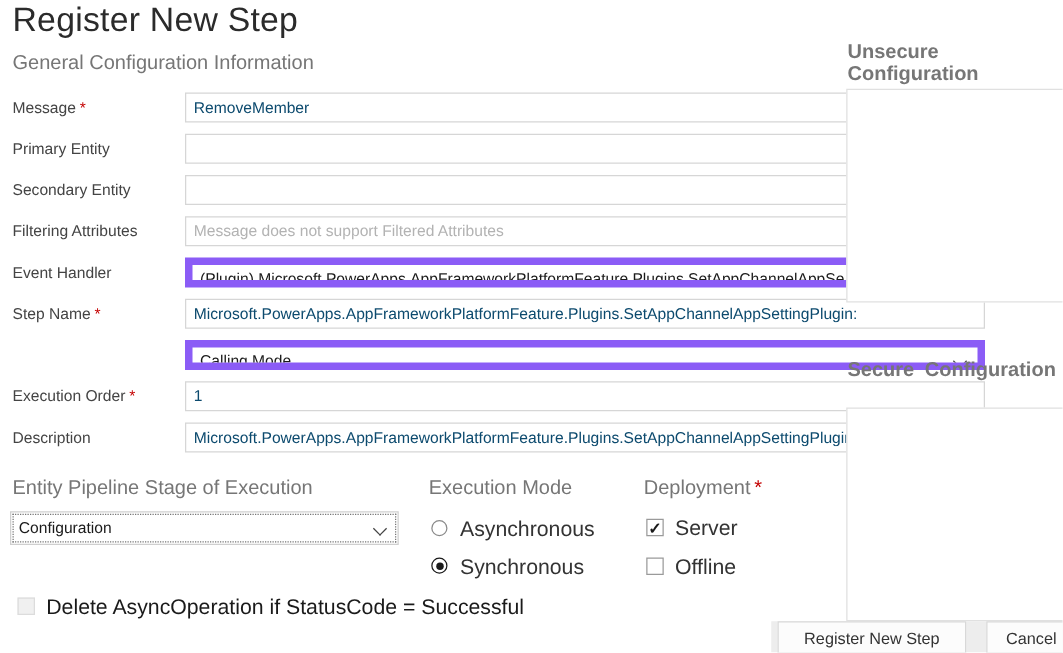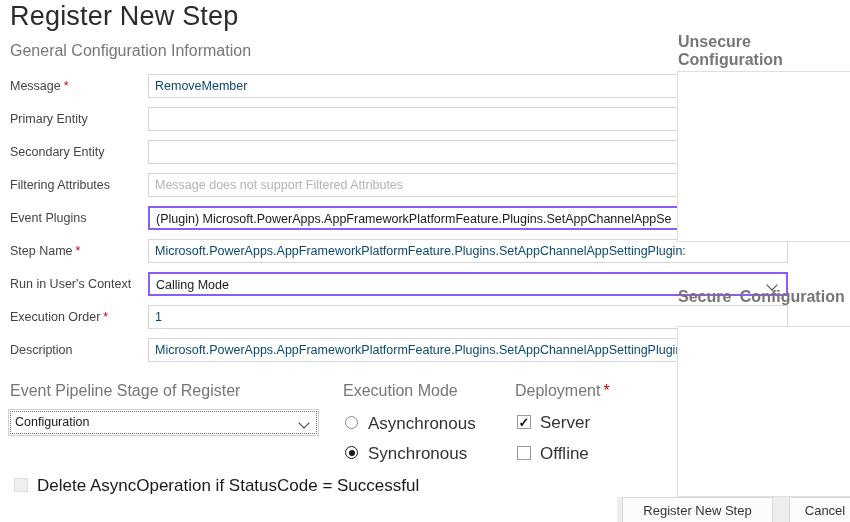--- a/index.html
+++ b/index.html
@@ -38,26 +38,26 @@
   }
   input.textbox {
     border: 1px solid #d6d6d6; background: #ffffff;
     font-family: "Liberation Sans", sans-serif;
     font-size: 12.5px; color: #0c4a6e;
     padding: 0 6px; outline: none;
     width: 100%; height: 100%; box-sizing: border-box;
   }
   input.textbox::placeholder { color: #b3b3b3; opacity: 1; }
   .selectbox {
-    border: 2px solid #8b5cf6; background: #ffffff;
+    border: 6px solid #8b5cf6; background: #ffffff;
     font-size: 12.5px; color: #1a1a1a;
     line-height: 22px; padding: 0 26px 0 6px;
     white-space: nowrap; overflow: hidden;
     width: 100%; height: 100%; box-sizing: border-box;
-    position: relative; cursor: default;
+    position: relative; cursor: default; text-decoration: underline;
   }
   .chevron {
     position: absolute; right: 10px; top: 7px;
     width: 7px; height: 7px;
     border-right: 1.4px solid #444; border-bottom: 1.4px solid #444;
     transform: rotate(45deg);
   }
   .clip { overflow: hidden; white-space: nowrap; display: block; }
 
   
@@ -134,51 +134,50 @@
   <div class="field-label"><span>Secondary Entity</span></div>
   <input class="textbox control" type="text" value="" style="">
 </div>
 
 <div class="row" style="top:173px;">
   <div class="field-label"><span>Filtering Attributes</span></div>
   <input class="textbox control" type="text" placeholder="Message does not support Filtered Attributes" style="">
 </div>
 
 <div class="row" style="top:206px;">
-  <div class="field-label"><span>Event Plugins</span></div>
+  <div class="field-label"><span>Event Handler</span></div>
   <div class="selectbox control">
     <span class="clip">(Plugin) Microsoft.PowerApps.AppFrameworkPlatformFeature.Plugins.SetAppChannelAppSe</span>
     <span class="chevron"></span>
   </div>
 </div>
 
 <div class="row" style="top:239px;">
   <div class="field-label"><span>Step Name</span><span class="req">*</span></div>
   <input class="textbox control" type="text" value="Microsoft.PowerApps.AppFrameworkPlatformFeature.Plugins.SetAppChannelAppSettingPlugin:" style="">
 </div>
 
 <div class="row" style="top:272px;">
-  <div class="field-label"><span>Run in User's Context</span></div>
   <div class="selectbox control">
     <span class="clip">Calling Mode</span>
     <span class="chevron"></span>
   </div>
 </div>
 
 <div class="row" style="top:305px;">
   <div class="field-label"><span>Execution Order</span><span class="req">*</span></div>
   <input class="textbox control" type="text" value="1" style="">
 </div>
 
 <div class="row" style="top:338px;">
   <div class="field-label"><span>Description</span></div>
   <input class="textbox control" type="text" value="Microsoft.PowerApps.AppFrameworkPlatformFeature.Plugins.SetAppChannelAppSettingPlugin:" style="">
 </div>
 
-<div class="abs section-heading" style="left:10px; top:382px;">Event Pipeline Stage of Register</div>
+<div class="abs section-heading" style="left:10px; top:382px;">Entity Pipeline Stage of Execution</div>
 <div class="pipeline-select">
   <span class="clip">Configuration</span>
   <span class="chevron"></span>
 </div>
 
 <div class="abs section-heading" style="left:343px; top:382px;">Execution Mode</div>
 <div class="opt-row" style="left:345px; top:416px; width:170px;">
   <span class="radio"></span>
   <span class="opt-label">Asynchronous</span>
 </div>

